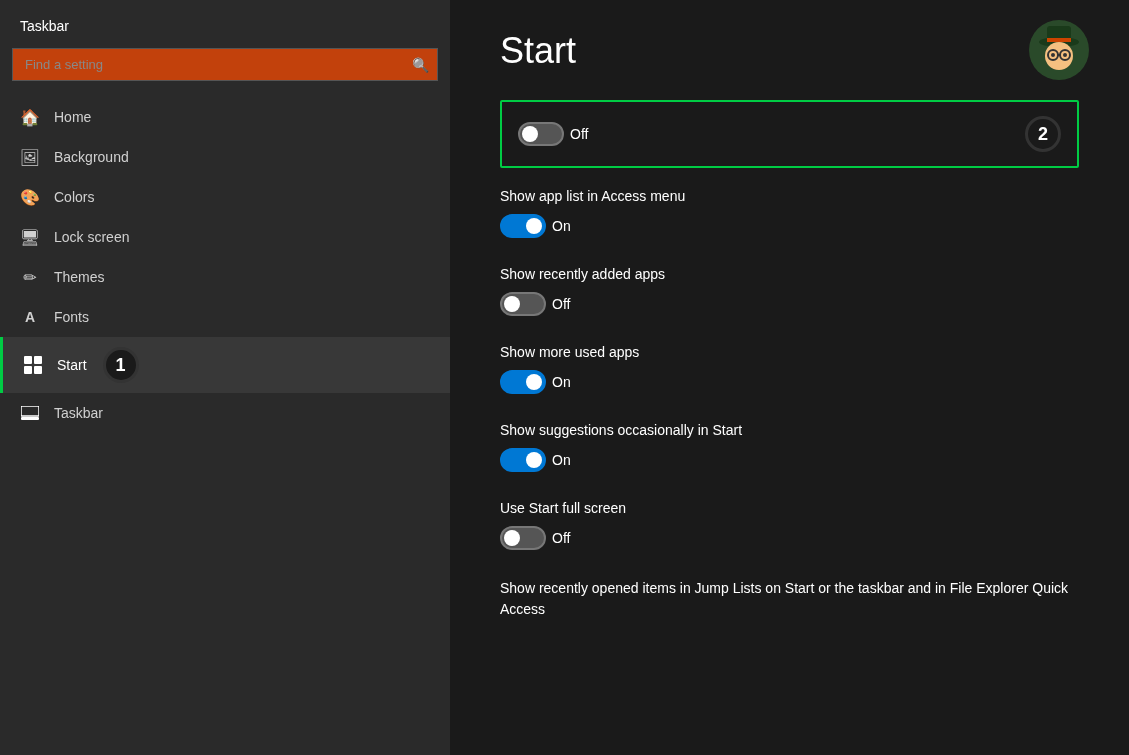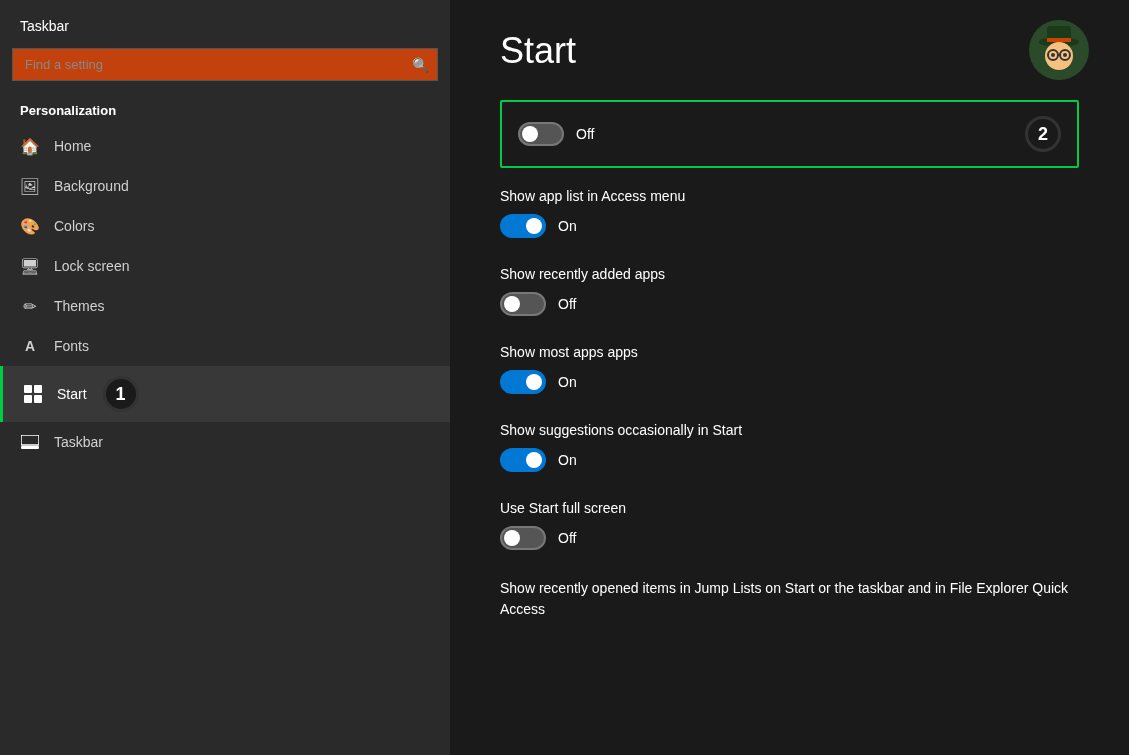--- a/index.html
+++ b/index.html
@@ -129,21 +129,21 @@
 
     .setting-label {
       font-size: 14px;
       color: #ffffff;
       margin-bottom: 10px;
     }
 
     .toggle-row {
       display: flex;
       align-items: center;
-      gap: 12px;
+      gap: 6px;
     }
 
     
     .toggle {
       position: relative;
       width: 46px;
       height: 24px;
       flex-shrink: 0;
     }
 
@@ -229,21 +229,20 @@
 <body>
 
 <aside class="sidebar">
   <div class="settings-title">Taskbar</div>
 
   <div class="search-box">
     <input type="text" placeholder="Find a setting" style="">
     <button class="search-icon-btn">🔍</button>
   </div>
 
-  <div class="section-label">Personalization</div>
 
   <nav>
 
     <div class="nav-item">
       <span class="nav-icon">🏠</span>
       <span class="nav-label">Home</span>
     </div>
 
     <div class="nav-item">
       <span class="nav-icon">🖼</span>
@@ -357,21 +356,21 @@
       <div class="toggle">
         <div class="toggle-track off">
           <div class="toggle-thumb"></div>
         </div>
       </div>
       <span class="toggle-state-label">Off</span>
     </div>
   </div>
 
   <div class="setting-item">
-    <div class="setting-label">Show most apps apps</div>
+    <div class="setting-label">Show more used apps</div>
     <div class="toggle-row">
       <div class="toggle">
         <div class="toggle-track on">
           <div class="toggle-thumb"></div>
         </div>
       </div>
       <span class="toggle-state-label">On</span>
     </div>
   </div>
 

